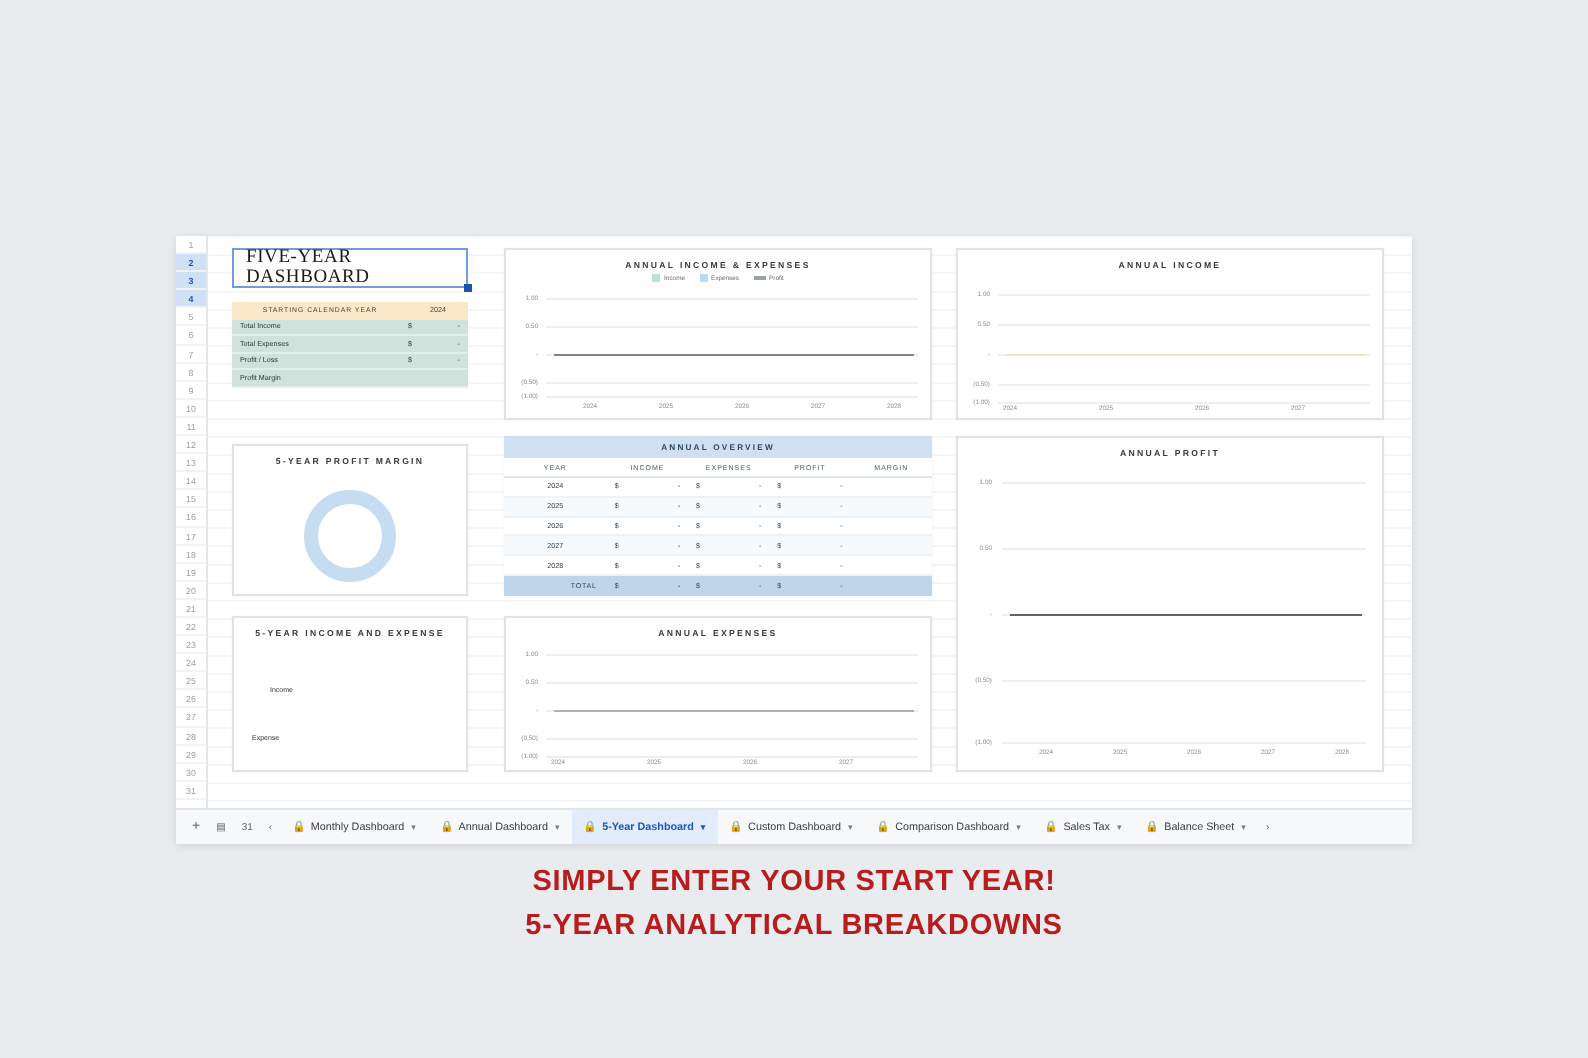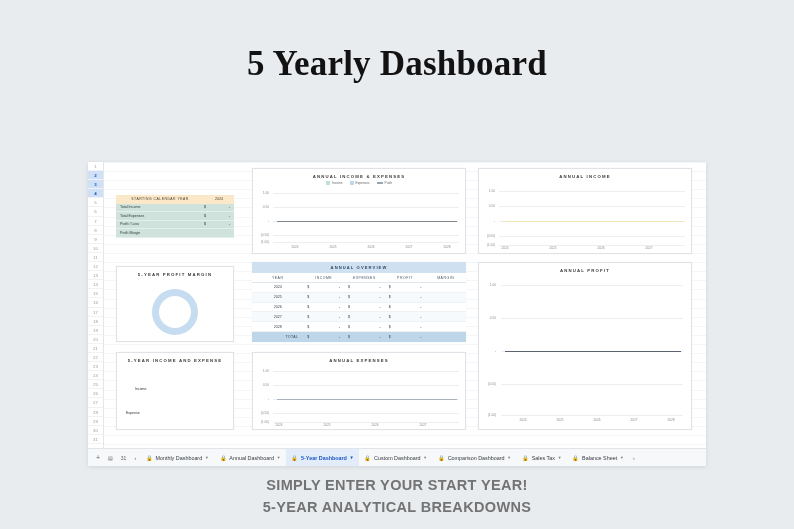--- a/index.html
+++ b/index.html
@@ -171,30 +171,29 @@
     padding:0 6px; height:18px; font-size:5.4px; color:#3c4043; white-space:nowrap;
   }
   .tab .lock { font-size:5.5px; color:#5f6368; }
   .tab .car { font-size:4.5px; color:#7a7f85; margin-left:1px; }
   .tab.active { background:#e3ecfb; color:#1a56c4; font-weight:bold; }
   .tab.active .lock, .tab.active .car { color:#1a56c4; }
 
   
   .footer { position:absolute; left:0; right:0; top:430px; text-align:center; }
   .footer div {
-    font-size:14.5px; font-weight:bold; letter-spacing:.35px; color:#737373;
+    font-size:14.5px; font-weight:bold; letter-spacing:.35px; color:#b91c1c;
     line-height:1.55;
   }
 </style>
 </head>
 <body>
 
 <div class="page">
 
-  <h1 class="hero-title">5 Yearly Dashboard</h1>
 
   <div class="sheet-shell">
 
     <div class="sheet-body">
 
       <div class="rowgutter" id="rowgutter">
           <div class="rn">1</div>
           <div class="rn sel">2</div>
           <div class="rn sel">3</div>
           <div class="rn sel">4</div>
@@ -222,20 +221,24 @@
           <div class="rn">26</div>
           <div class="rn">27</div>
           <div class="rn">28</div>
           <div class="rn">29</div>
           <div class="rn">30</div>
           <div class="rn">31</div>
         </div>
 
       <div class="gridarea">
 
+        <div class="title-cell">
+          <span>FIVE-YEAR DASHBOARD</span>
+          <div class="title-handle"></div>
+        </div>
 
         <div class="sumtbl">
           <div class="hdr">
             <div class="l">STARTING CALENDAR YEAR</div>
             <div class="r">2024</div>
           </div>
           <div class="row">
             <div class="l">Total Income</div>
             <div class="cur">$</div>
             <div class="v">-</div>

